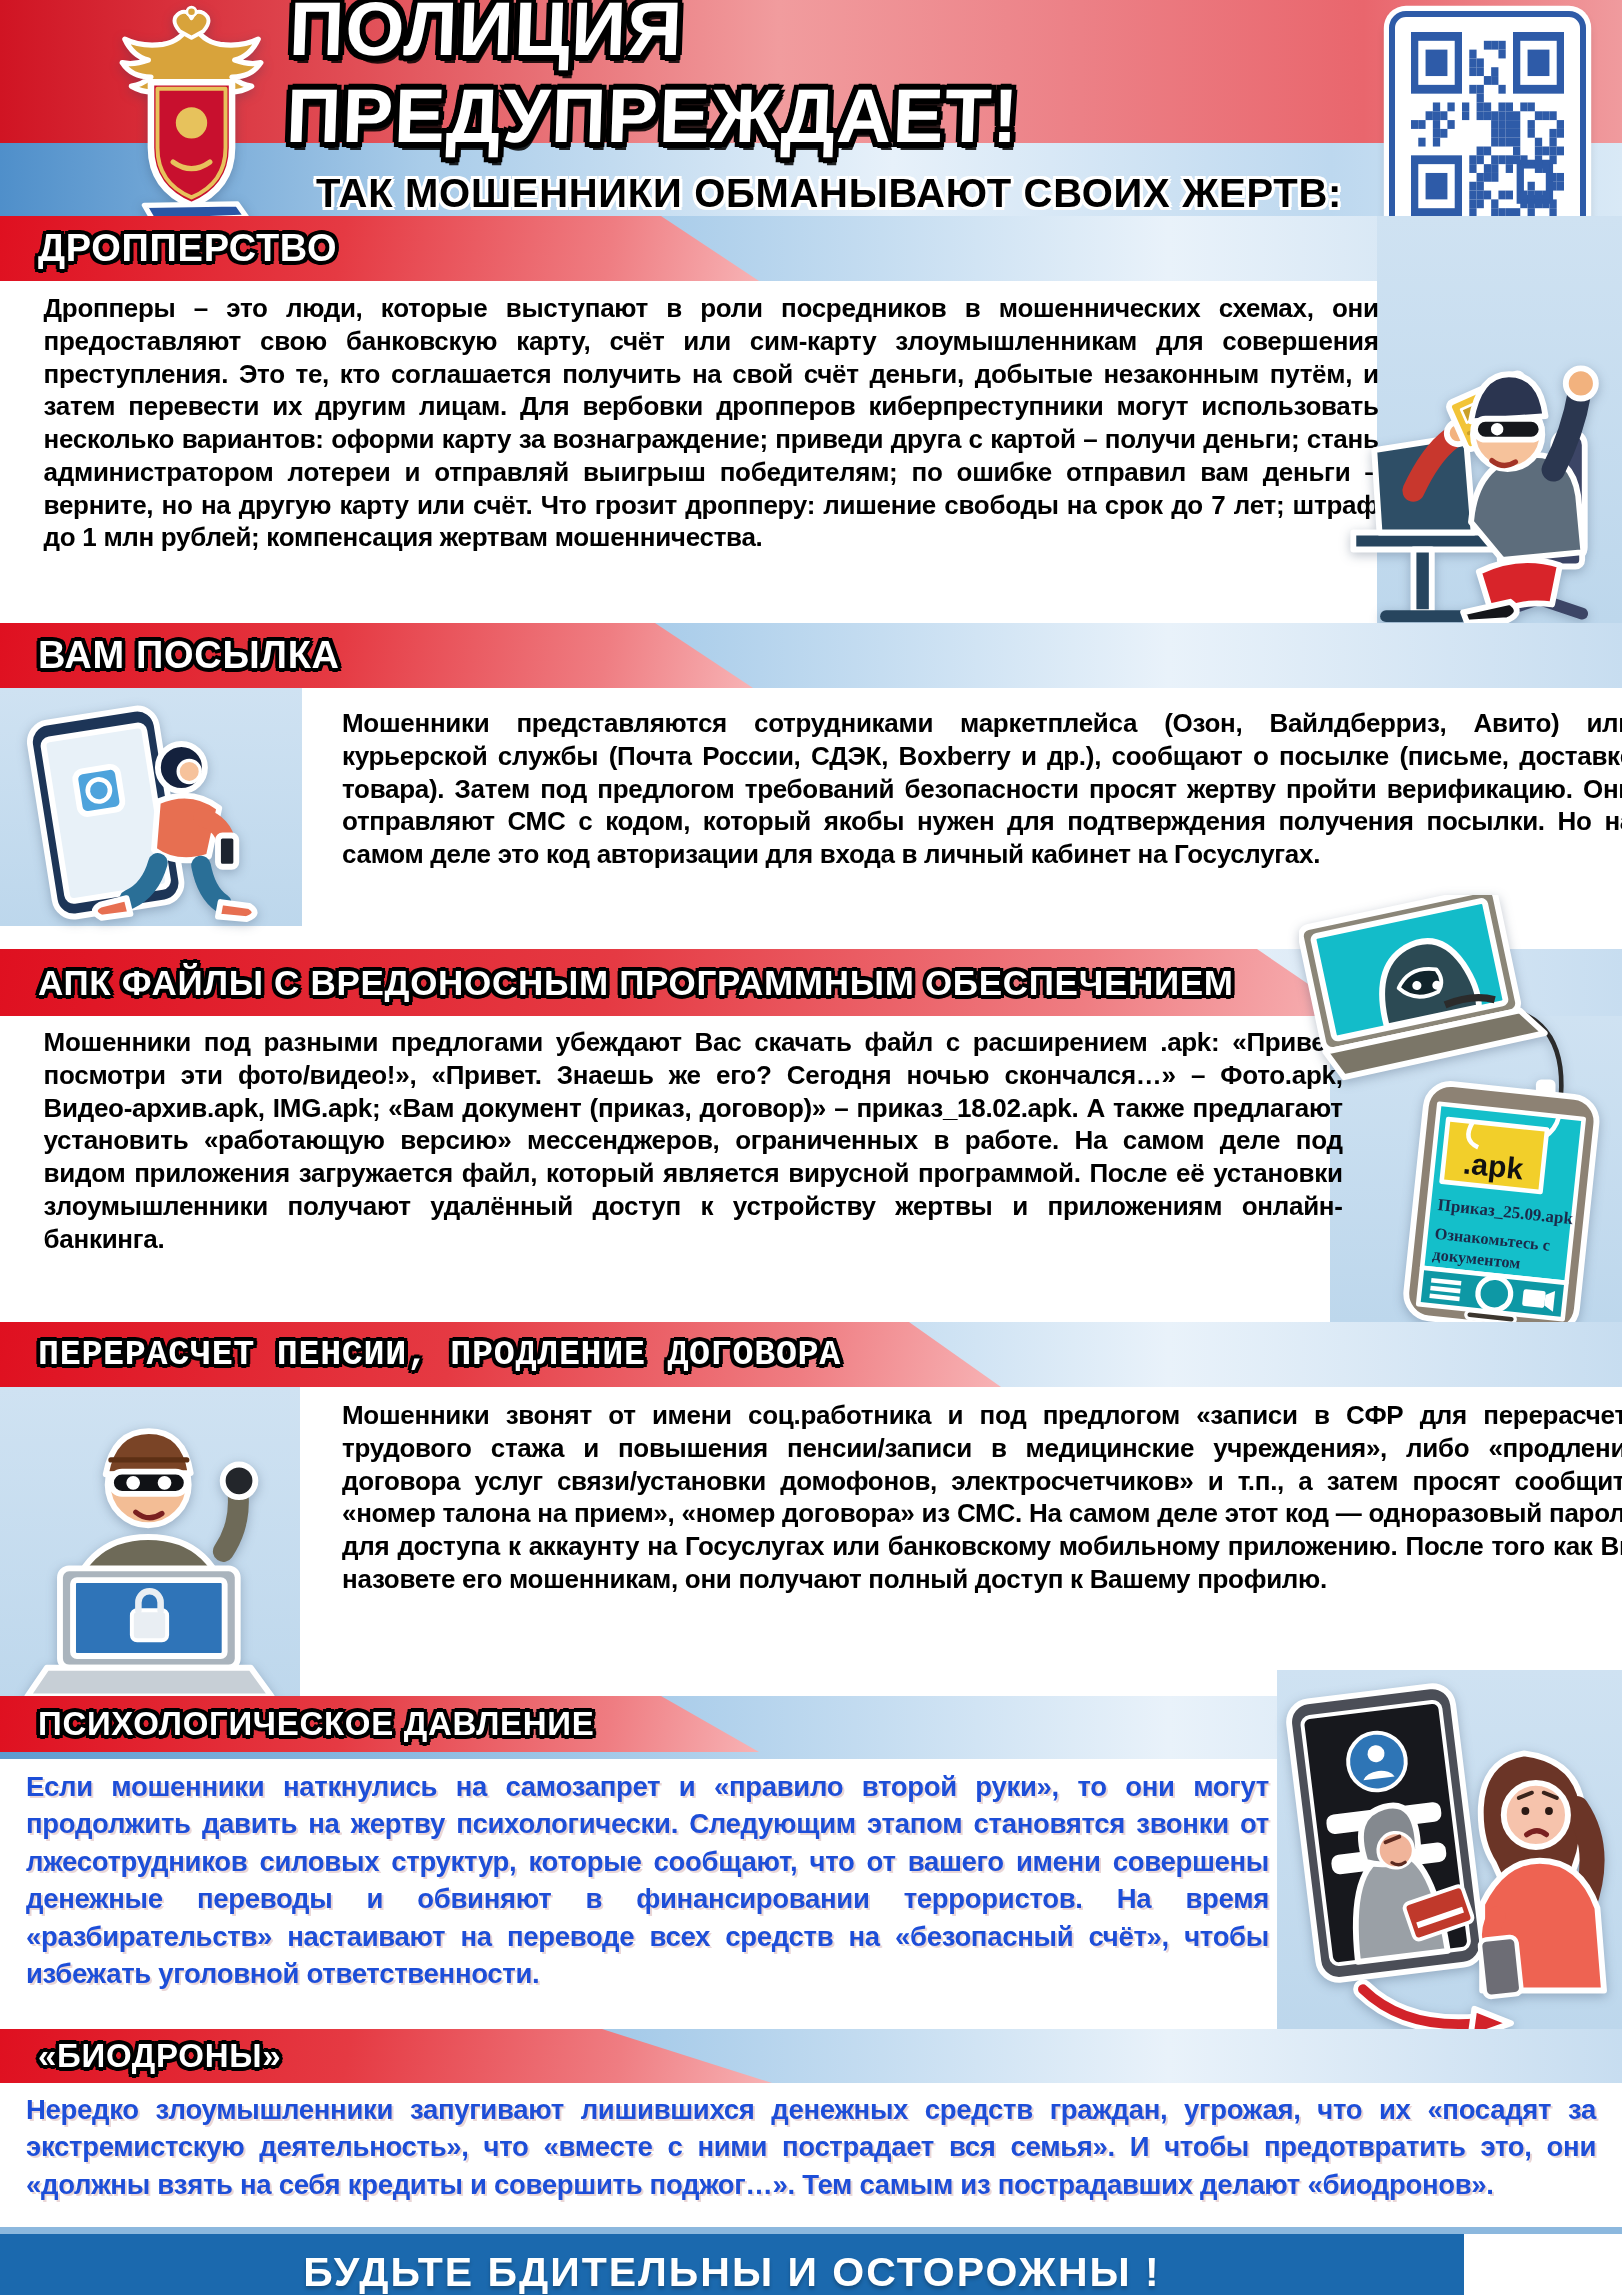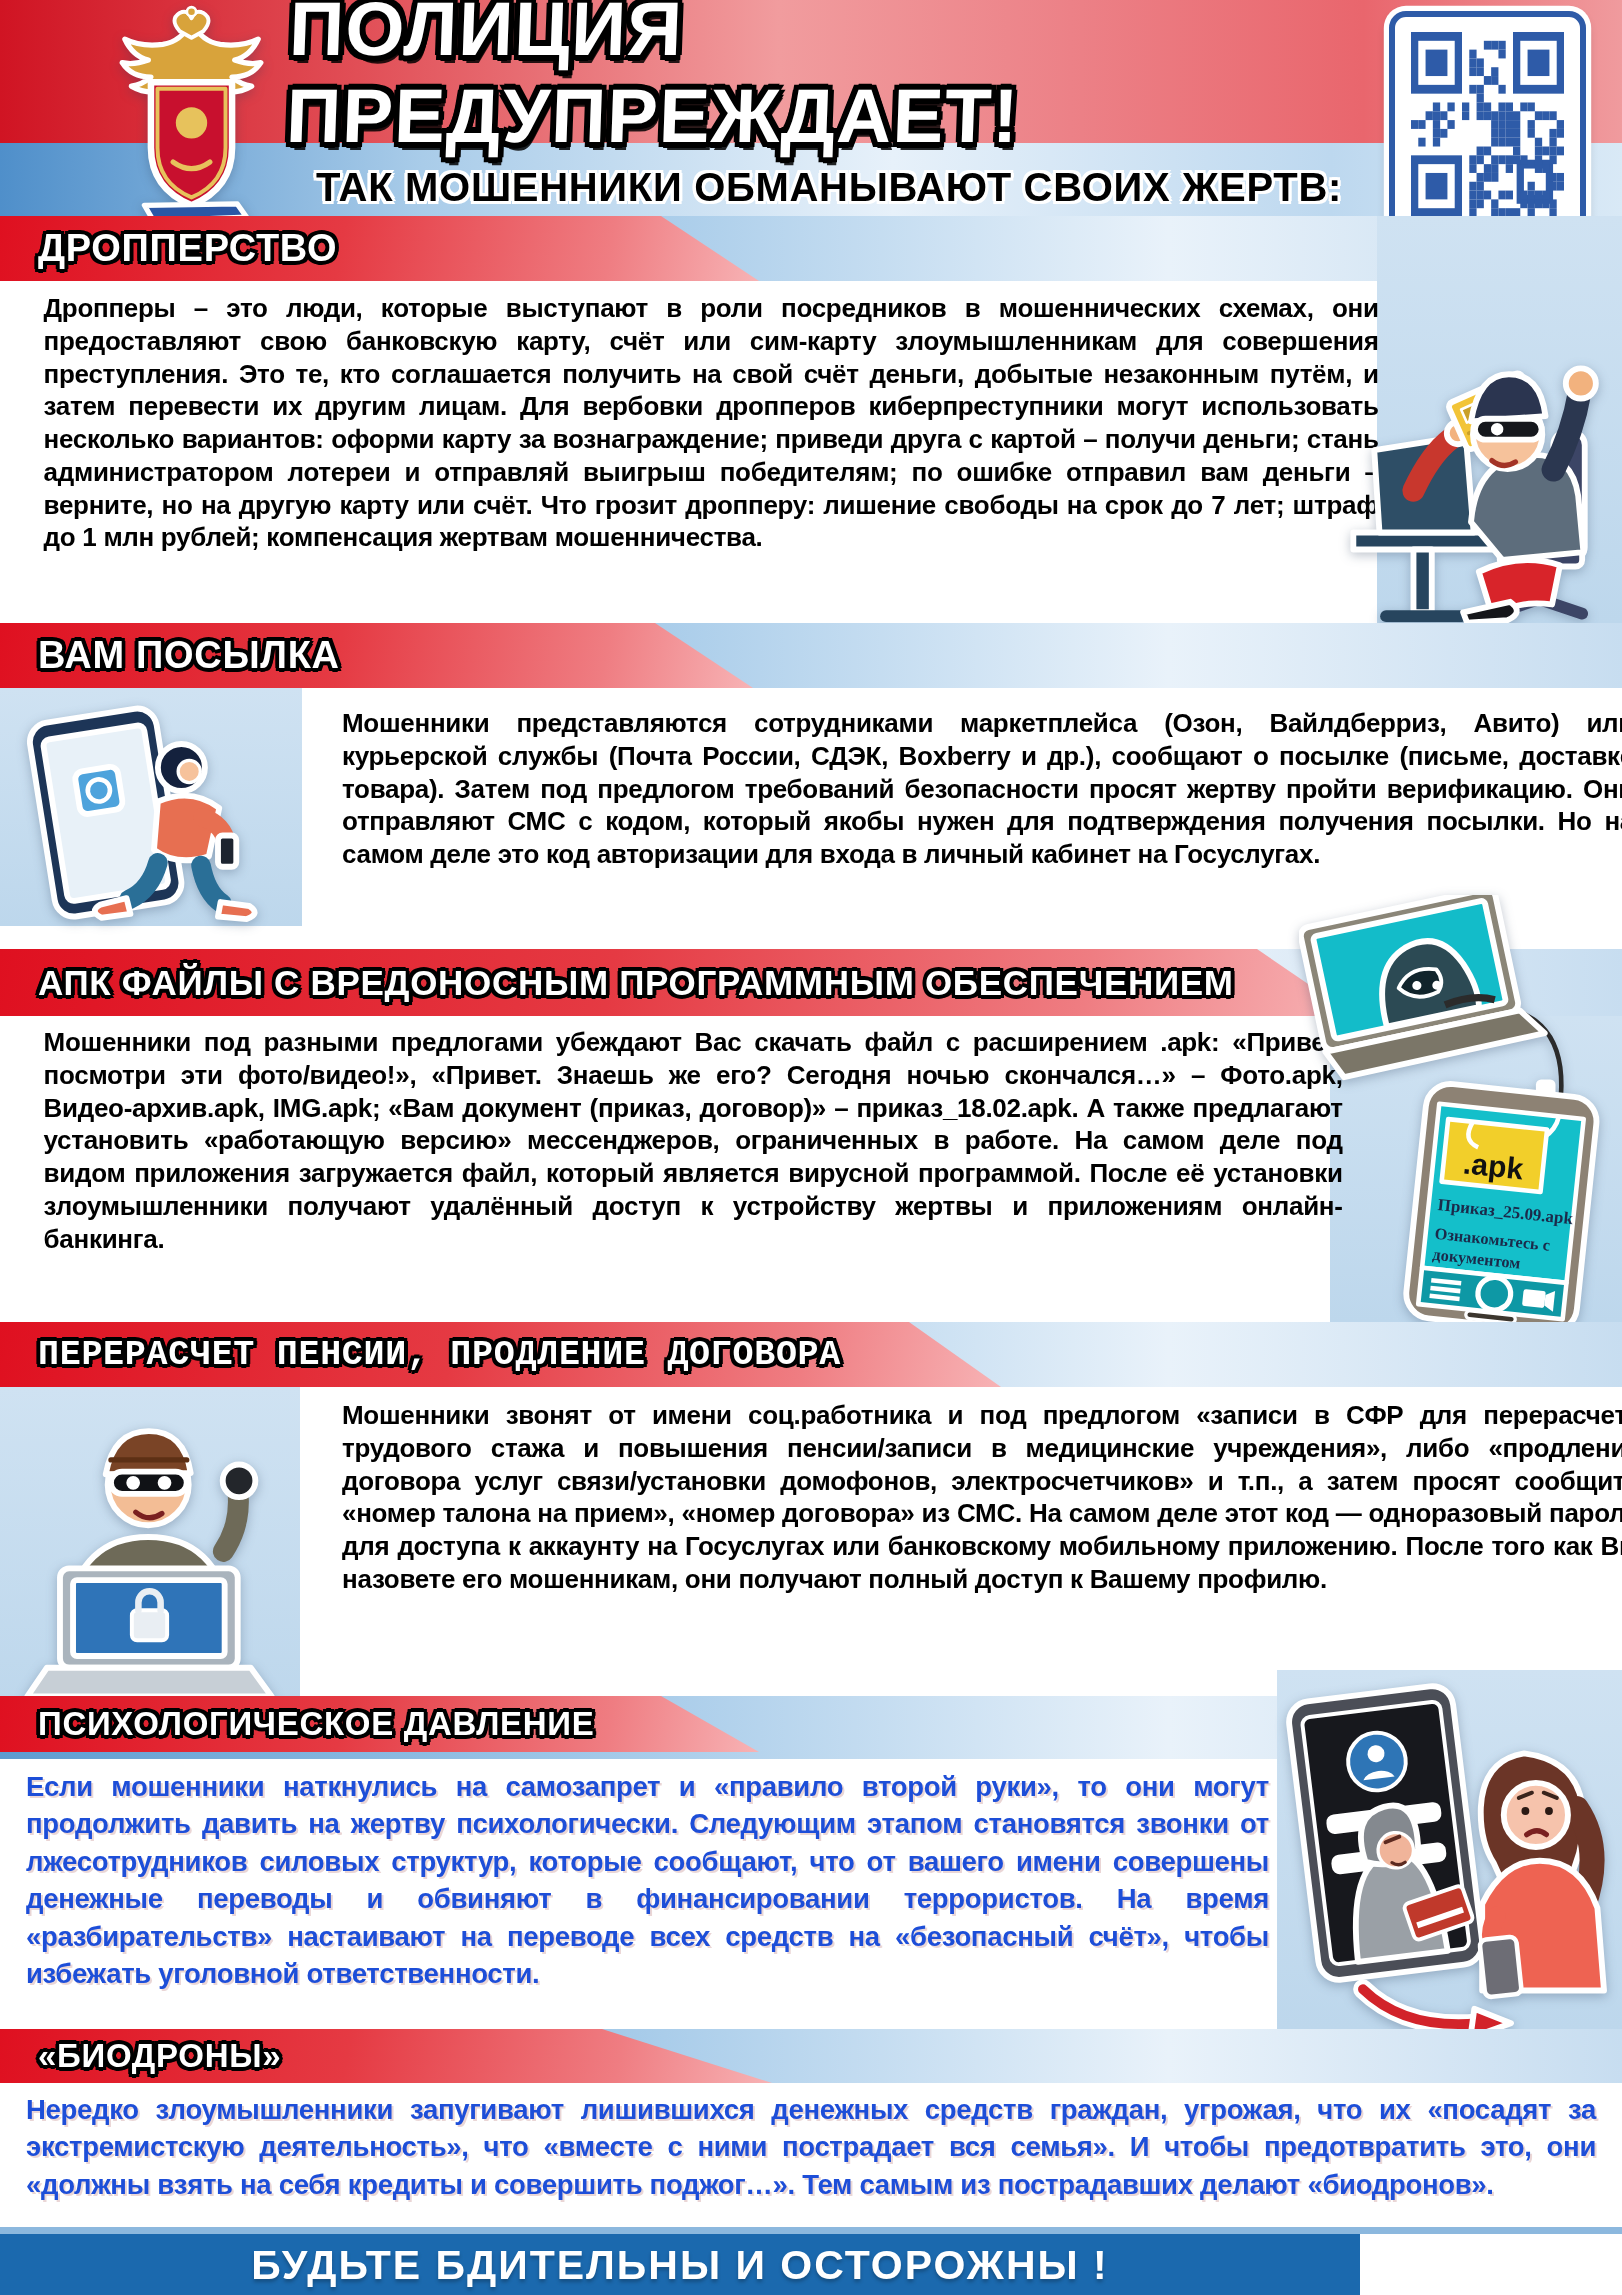--- a/index.html
+++ b/index.html
@@ -42,39 +42,39 @@
 
   
   .qr-sticker{left:1389px;top:10.5px;width:185px;height:216px;background:#fff;
     border:6.5px solid #2e5ba8;border-radius:17px;display:flex;align-items:center;justify-content:center;
     box-shadow:0 0 0 5.2px #ffffff,0 6.5px 11.8px rgba(0,0,0,.3);}
   .qr-caption{left:1378px;top:253px;width:243px;text-align:center;
     font-size:22px;font-weight:700;color:#000;line-height:1.22;}
 
   
   .footer-strip{left:0;top:2227px;width:1623px;height:6.5px;background:#8cb8de;}
-  .footer{left:0;top:2234px;width:1360px;height:62px;background:#1b69ae;
-    display:flex;align-items:center;justify-content:center;}
+  .footer{left:0;top:2234px;width:1464px;height:62px;background:#1b69ae;
+    display:flex;align-items:flex-end;justify-content:center;}
   .footer p{color:#fff;font-size:41px;font-weight:700;letter-spacing:2px;
     text-shadow:0 2.6px 3.9px rgba(0,0,0,.25);}
 
   svg{display:block;}
   .sticker{filter:drop-shadow(0 3.9px 5.2px rgba(40,60,90,.30));}
 </style>
 </head>
 <body>
 
 <div id="poster">
 
   <div class="abs hdr-red"></div>
   <div class="abs hdr-blue"></div>
 
   <h1 class="abs main-title" style="left:288px;top:13px;width:1047px;height:118px;">ПОЛИЦИЯ ПРЕДУПРЕЖДАЕТ!</h1>
 
-  <p class="abs sub-title" style="left:249px;top:155px;width:1160px;height:65px;">ТАК МОШЕННИКИ ОБМАНЫВАЮТ СВОИХ ЖЕРТВ:</p>
+  <p class="abs sub-title" style="left:249px;top:161px;width:1160px;height:65px;">ТАК МОШЕННИКИ ОБМАНЫВАЮТ СВОИХ ЖЕРТВ:</p>
 
   <svg class="abs sticker" style="left:96px;top:5.2px;" width="191" height="220" viewBox="0 0 292 336">
     <g stroke-linejoin="round" stroke-linecap="round">
       <path d="M146,26 q-16,30 -44,34 q-34,4 -58,-8 q12,26 36,32 q-22,8 -40,4 q14,22 44,22 q-14,12 -30,14 q24,14 52,6 q-8,14 -20,20 l60,-10 60,10 q-12,-6 -20,-20 q28,8 52,-6 q-16,-2 -30,-14 q30,0 44,-22 q-18,4 -40,-4 q24,-6 36,-32 q-24,12 -58,8 q-28,-4 -44,-34 z" fill="#d8a33b" stroke="#fff" stroke-width="8"></path>
       <path d="M128,40 q-16,-18 0,-28 q12,-6 18,8 q6,-14 18,-8 q16,10 0,28 l-18,10 z" fill="#d8a33b" stroke="#fff" stroke-width="6"></path>
       <circle cx="146" cy="10" r="7" fill="#d8a33b" stroke="#fff" stroke-width="4"></circle>
       <path d="M84,118 h124 v100 q0,62 -62,88 q-62,-26 -62,-88 z" fill="#c8102e" stroke="#fff" stroke-width="10"></path>
       <path d="M94,128 h104 v90 q0,54 -52,76 q-52,-22 -52,-76 z" fill="none" stroke="#e7c25c" stroke-width="6"></path>
       <circle cx="146" cy="180" r="24" fill="#e7c25c"></circle>
       <path d="M118,240 q28,20 56,0" stroke="#e7c25c" stroke-width="8" fill="none"></path>

